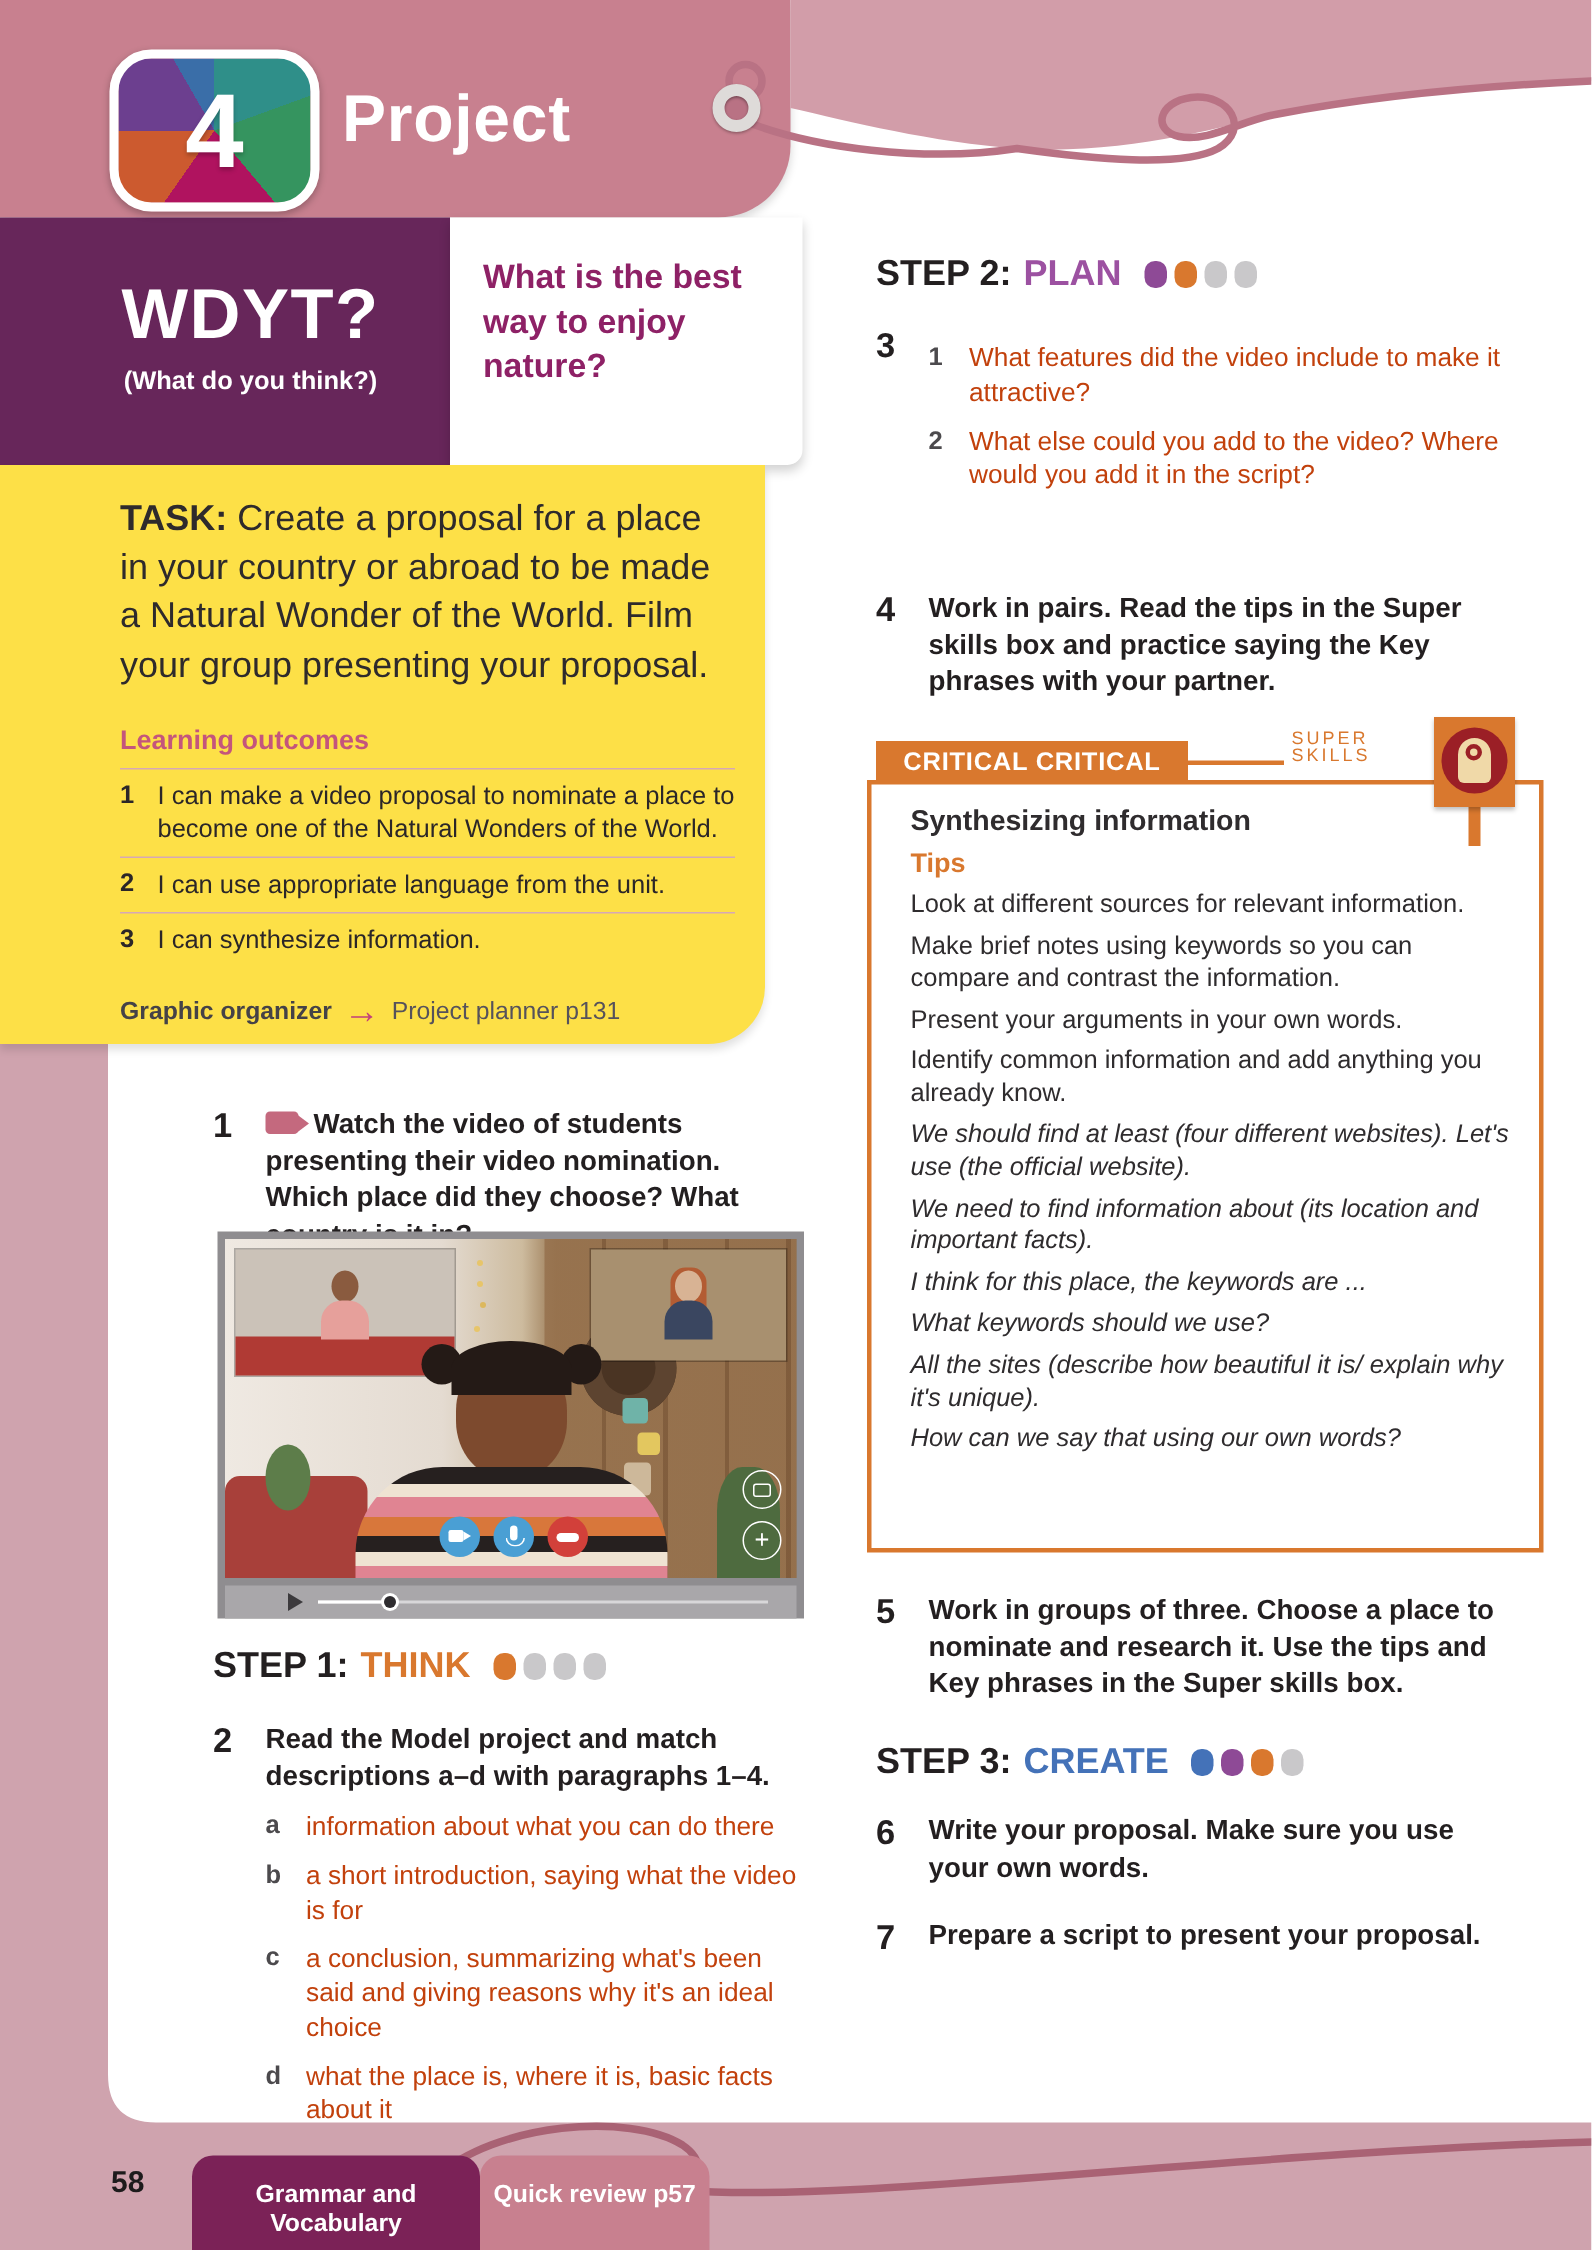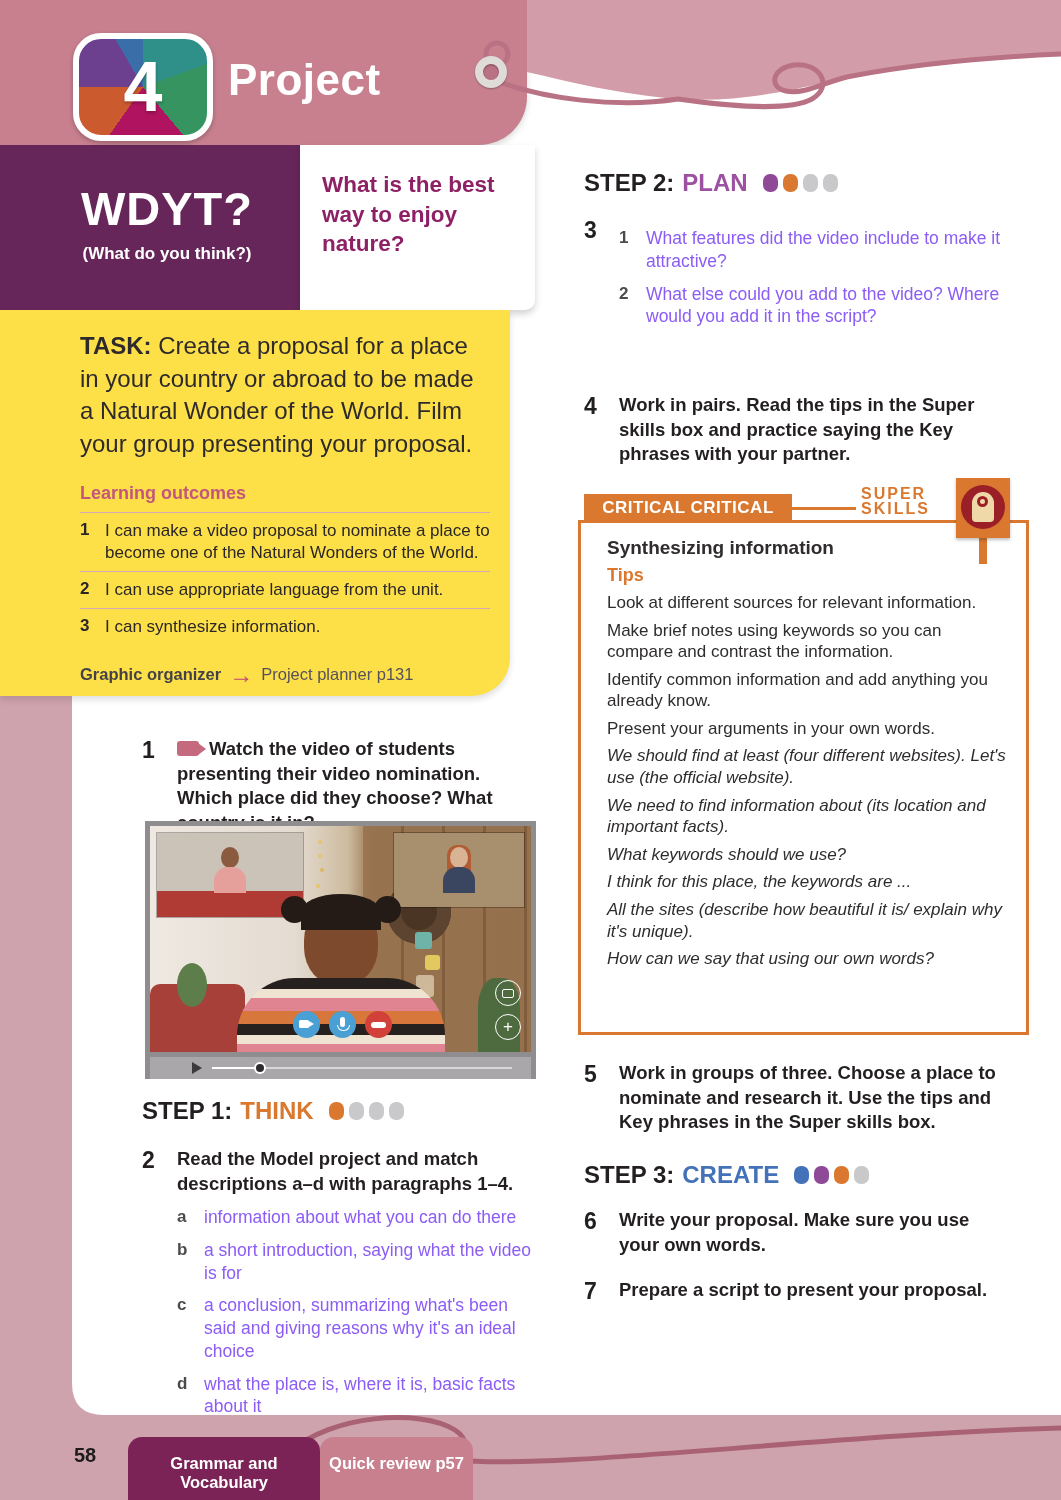--- a/index.html
+++ b/index.html
@@ -61,21 +61,21 @@
   .go-arrow { color:#c2427a; font-size:24px; font-weight:bold; margin:0 8px; line-height:1; }
   .go-arrow::before { content:"\2192"; }
   .go-link { font-size:16.5px; color:#56525b; }
 
   
   .ex { position:absolute; display:flex; z-index:3; }
   .ex .num { width:35px; flex:none; font-weight:bold; font-size:23px; color:#231f20; }
   .ex .body { font-weight:bold; font-size:18.5px; line-height:1.33; color:#231f20; }
   .sub { display:flex; margin-top:10px; }
   .sub .key { width:27px; flex:none; font-weight:bold; font-size:17px; color:#4c4a4d; }
-  .sub .t { font-weight:normal; font-size:17.5px; color:#8b5cf6; line-height:1.3; }
+  .sub .t { font-weight:normal; font-size:17.5px; color:#c2410c; line-height:1.3; }
 
   
   .step { position:absolute; z-index:3; font-size:24px; font-weight:bold; color:#231f20;
           display:flex; align-items:center; }
   .step .name { margin-left:8px; }
   .c-think { color:#d9782e; } .c-plan { color:#9c51a1; } .c-create { color:#4472b8; }
   .dots { display:flex; margin-left:10px; }
   .dot { width:15px; height:18px; border-radius:7px; margin-left:5px; }
   .d-or { background:#d9782e; } .d-gr { background:#c9c8ca; }
   .d-pu { background:#8e4a96; } .d-bl { background:#4472b8; }
@@ -156,21 +156,21 @@
 
   
   .skills { position:absolute; left:578px; top:494px; width:457px; height:541px; z-index:3; }
   .sk-box { position:absolute; left:0; top:26px; width:451px; height:515px;
             border:3px solid #d9782e; background:#fff; padding:14px 18px 0 26px; }
   .sk-head { position:absolute; left:6px; top:0; width:208px; height:28px; background:#d9782e;
              color:#fff; font-weight:bold; font-size:17px; letter-spacing:.5px;
              text-align:center; line-height:28px; z-index:2; }
   .sk-line { position:absolute; left:214px; top:13px; width:74px; height:3px; background:#d9782e; z-index:2; }
   .sk-brand { position:absolute; left:278px; top:-8px; background:#fff; padding:1px 5px;
-              color:#d9782e; font-weight:bold; font-size:16px; line-height:.92;
+              color:#d9782e; font-weight:normal; font-size:12px; line-height:.92;
               letter-spacing:2px; z-index:2; text-align:left; }
   .sk-icon { position:absolute; left:378px; top:-16px; width:54px; height:60px; background:#d9782e;
              z-index:3; box-shadow:0 2px 3px rgba(0,0,0,.25); }
   .sk-icon .circ { position:absolute; left:5px; top:7px; width:44px; height:44px; border-radius:50%;
                    background:#9b1f26; }
   .sk-icon .head { position:absolute; left:16px; top:14px; width:22px; height:30px;
                    border-radius:11px 11px 4px 4px; background:#f0d9a8; }
   .sk-icon .gear { position:absolute; left:21px; top:18px; width:11px; height:11px; border-radius:50%;
                    border:3px solid #9b1f26; }
   .sk-stem { position:absolute; left:401px; top:44px; width:8px; height:26px; background:#d9782e; z-index:2; }
@@ -367,26 +367,26 @@
     <div class="circ"></div>
     <div class="head"></div>
     <div class="gear"></div>
   </div>
   <div class="sk-stem"></div>
   <div class="sk-box">
     <div class="sk-title">Synthesizing information</div>
     <div class="sk-sub">Tips</div>
     <div class="sk-p">Look at different sources for relevant information.</div>
     <div class="sk-p">Make brief notes using keywords so you can compare and contrast the information.</div>
+    <div class="sk-p">Present your arguments in your own words.</div>
     <div class="sk-p">Identify common information and add anything you already know.</div>
-    <div class="sk-p">Present your arguments in your own words.</div>
     <div class="sk-i">We should find at least (four different websites). Let's use (the official website).</div>
     <div class="sk-i">We need to find information about (its location and important facts).</div>
+    <div class="sk-i">I think for this place, the keywords are ...</div>
     <div class="sk-i">What keywords should we use?</div>
-    <div class="sk-i">I think for this place, the keywords are ...</div>
     <div class="sk-i">All the sites (describe how beautiful it is/ explain why it's unique).</div>
     <div class="sk-i">How can we say that using our own words?</div>
   </div>
 </div>
 
 <div class="ex" style="left:584px; top:1061px; width:412px;">
   <div class="num">5</div>
   <div class="body">Work in groups of three. Choose a place to nominate and research it. Use the tips and Key phrases in the Super skills box.</div>
 </div>
 

